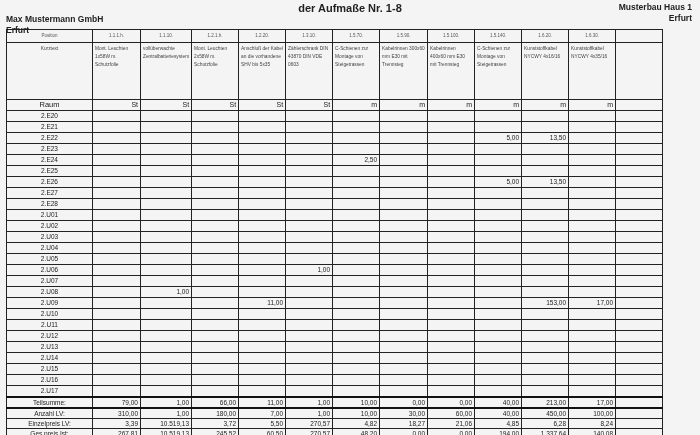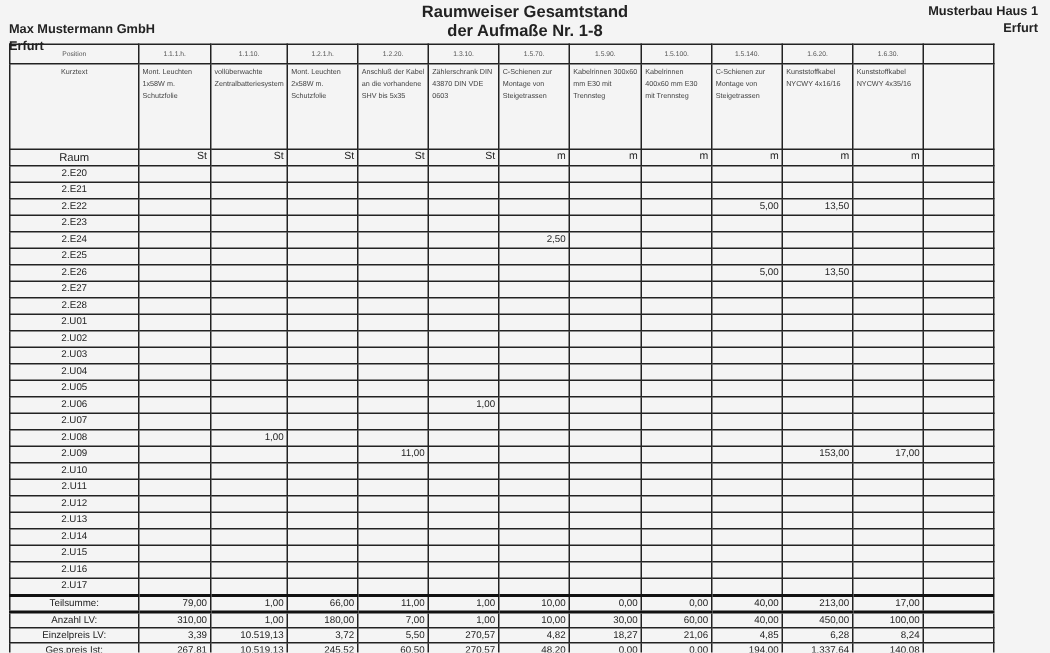--- a/index.html
+++ b/index.html
@@ -24,21 +24,20 @@
   tr.sumlast td { border-bottom:2px solid #111; }
 </style>
 </head>
 <body>
 
 <div class="company">
   <div>Max Mustermann GmbH</div>
   <div>Erfurt</div>
 </div>
 <div class="title">
-  <div>Raumweiser Gesamtstand</div>
   <div>der Aufmaße Nr. 1-8</div>
 </div>
 <div class="project">
   <div>Musterbau Haus 1</div>
   <div>Erfurt</div>
 </div>
 
 <table id="grid">
   <colgroup id="cols">
       <col style="width: 86px;">

